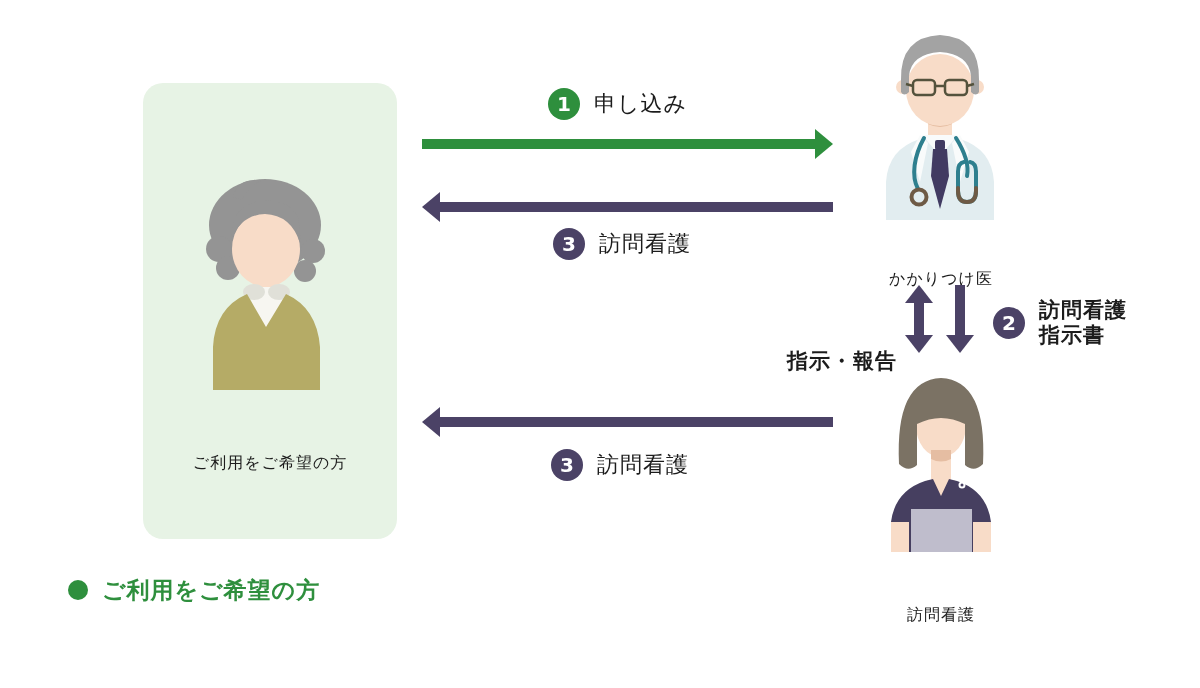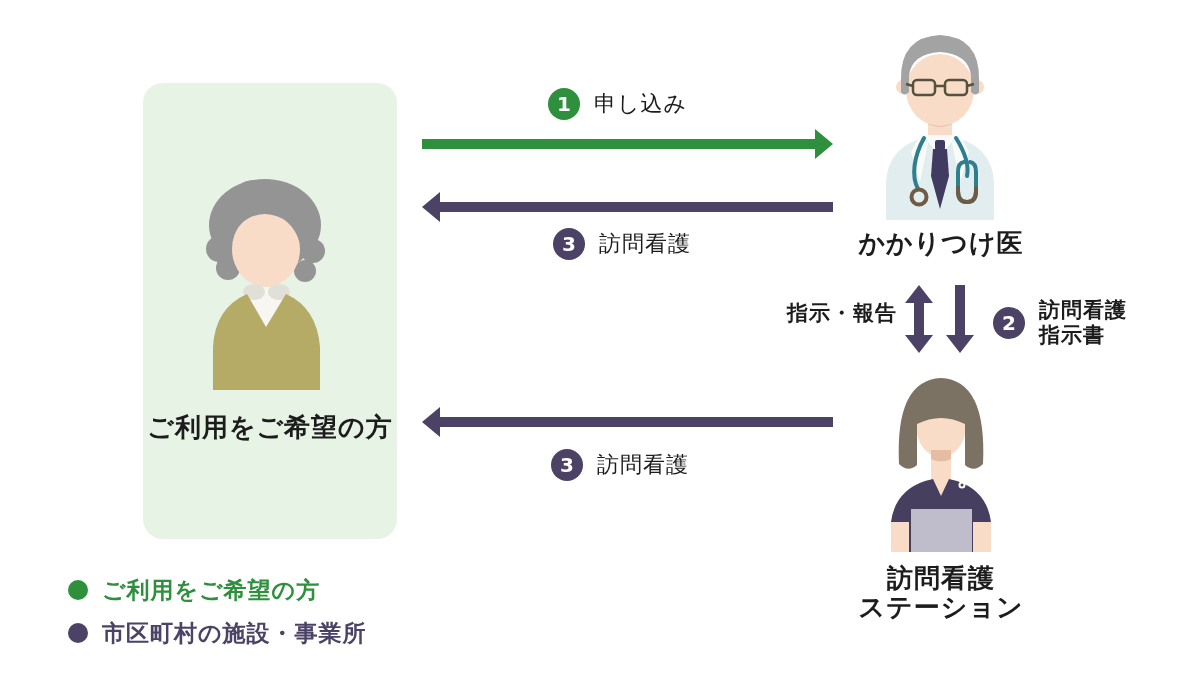--- a/index.html
+++ b/index.html
@@ -10,22 +10,22 @@
     --stethoscope_metal:#6e5a45; --scrub:#463f60; --clipboard:#bfbdcc;
   }
   *{margin:0;padding:0;box-sizing:border-box;}
   html,body{background:#ffffff;}
   body{font-family:"DejaVu Sans","Liberation Sans",sans-serif;color:var(--text);}
   .canvas{position:relative;width:1200px;height:688px;background:#ffffff;overflow:hidden;}
 
   .patient-box{position:absolute;left:143px;top:83px;width:254px;height:456px;
     background:var(--box_bg);border-radius:20px;}
 
-  .entity-label{position:absolute;font-weight:700;font-size:26px;letter-spacing:1px;
-    color:var(--text);white-space:nowrap;}
+  .entity-label{position:absolute;font-weight:400;font-size:16px;letter-spacing:1px;
+    color:var(--text);white-space:nowrap;margin-top:36px;}
   .center-xy{transform:translate(-50%,-50%);}
   .center-x{transform:translateX(-50%);}
 
   .fig{position:absolute;}
 
   
   .arrow-h{position:absolute;display:flex;align-items:center;height:30px;}
   .arrow-h .shaft{height:10px;flex:1;}
   .head-right{width:0;height:0;border-top:15px solid transparent;border-bottom:15px solid transparent;
     border-left:18px solid var(--green);}
@@ -44,21 +44,21 @@
 
   .step{position:absolute;display:flex;align-items:center;gap:14px;}
   .badge{width:32px;height:32px;border-radius:50%;color:#ffffff;font-weight:700;font-size:20px;
     display:flex;align-items:center;justify-content:center;flex:0 0 32px;}
   .badge.green{background:var(--green);}
   .badge.purple{background:var(--purple);}
   .step-label{font-weight:400;font-size:22px;letter-spacing:1px;white-space:nowrap;}
   .step-label-2line{font-weight:700;font-size:21px;line-height:25px;letter-spacing:1px;white-space:nowrap;}
 
   .side-note{position:absolute;font-weight:700;font-size:21px;letter-spacing:1px;
-    text-align:right;white-space:nowrap;}
+    text-align:right;white-space:nowrap;margin-top:48px;}
 
   .legend{position:absolute;left:68px;top:576px;display:flex;flex-direction:column;gap:15px;}
   .legend-item{display:flex;align-items:center;gap:14px;height:28px;}
   .legend-dot{width:20px;height:20px;border-radius:50%;flex:0 0 20px;}
   .legend-dot.green{background:var(--green);}
   .legend-dot.purple{background:var(--purple);}
   .legend-text{font-weight:700;font-size:23px;letter-spacing:1px;white-space:nowrap;}
   .legend-text.green{color:var(--green);}
   .legend-text.purple{color:var(--purple);}
 
@@ -134,21 +134,20 @@
     <path class="f-scrub" d="M6,180 L6,150 Q10,119 40,109 L48,107 L56,124 L64,107 L72,109 Q102,119 106,150 L106,180 Z"></path>
     <path class="f-skin" d="M6,150 L24,150 L24,180 L6,180 Z"></path>
     <path class="f-skin" d="M88,150 L106,150 L106,180 L88,180 Z"></path>
     <circle cx="77" cy="113" r="3.5" fill="#ffffff"></circle>
     <circle class="f-scrub" cx="77" cy="113" r="1.5"></circle>
     <rect class="f-clipboard" x="26" y="137" width="61" height="43"></rect>
   </svg>
 
   <div class="entity-label center-x" style="left:941px;top:564px;text-align:center;line-height:29px;">
     <div>訪問看護</div>
-    <div>ステーション</div>
   </div>
 
   <div class="arrow-h" style="left:422px;top:129px;width:411px;">
     <div class="shaft green-bg"></div>
     <div class="head-right"></div>
   </div>
   <div class="step" style="left:548px;top:88px;">
     <div class="badge green">1</div>
     <div class="step-label">申し込み</div>
   </div>
@@ -189,19 +188,15 @@
   <div class="step" style="left:551px;top:449px;">
     <div class="badge purple">3</div>
     <div class="step-label">訪問看護</div>
   </div>
 
   <div class="legend">
     <div class="legend-item">
       <div class="legend-dot green"></div>
       <div class="legend-text green">ご利用をご希望の方</div>
     </div>
-    <div class="legend-item">
-      <div class="legend-dot purple"></div>
-      <div class="legend-text purple">市区町村の施設・事業所</div>
-    </div>
   </div>
 
 </div>
 
 </body></html>

